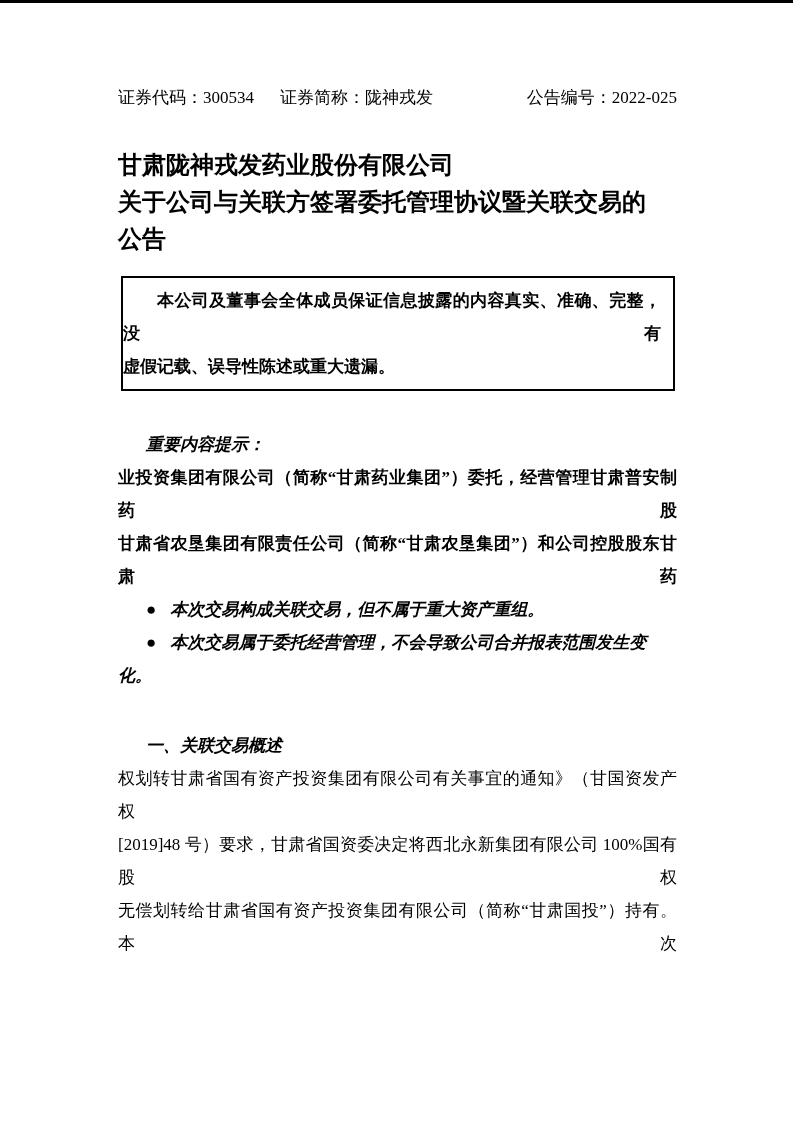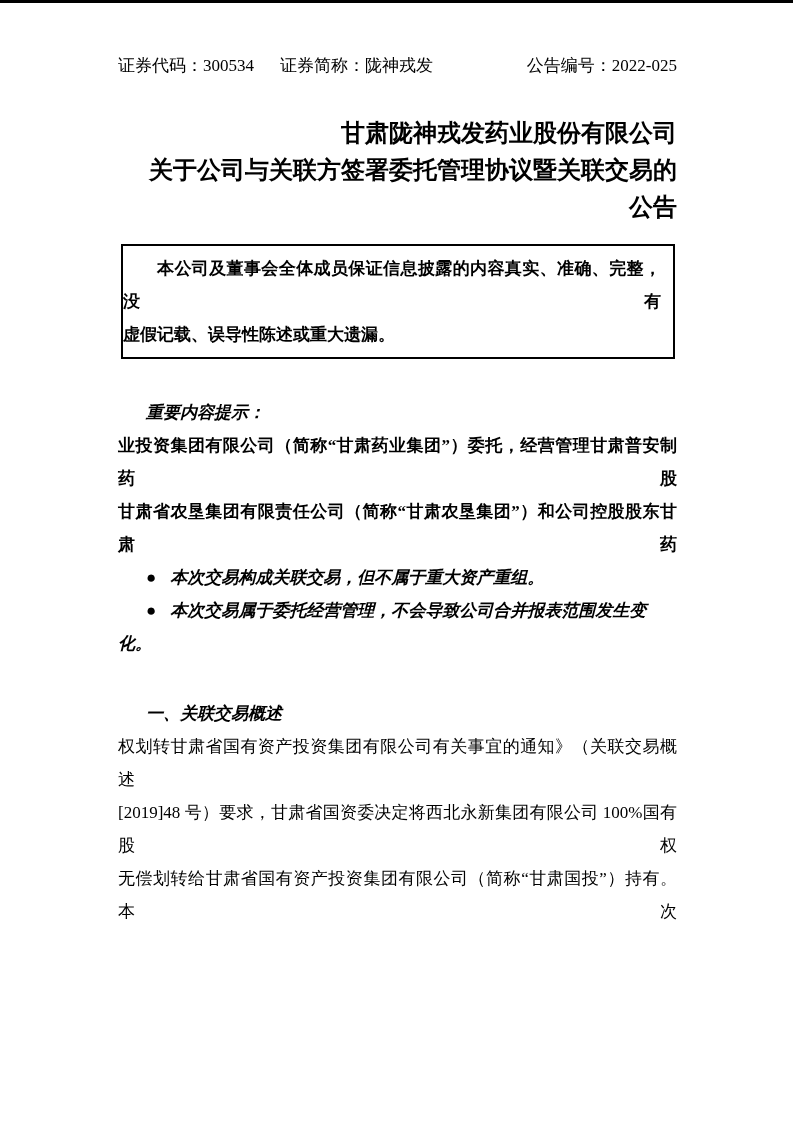--- a/index.html
+++ b/index.html
@@ -15,32 +15,32 @@
     width: 793px;
     height: 3px;
     background: #000000;
   }
   .content {
     padding: 0 116px 0 118px; 
   }
   .header {
     display: flex;
     align-items: baseline;
-    margin-top: 52px;
+    margin-top: 84px;
     font-size: 17px;
     line-height: 21px;
   }
   .header .mid   { margin-left: 26px; }
   .header .right { margin-left: auto; }
   .title {
     margin: 39px 0 0 0;
     font-size: 24px;
     font-weight: bold;
     line-height: 37px;
-    text-align: right;
+    text-align: left;
   }
   .box {
     margin: 18px 2px 0 3px;
     border: 2px solid #000000;
     padding: 6px 12px 6px 0;
     font-weight: bold;
   }
   .line {
     font-size: 17px;
     line-height: 33px;
@@ -89,20 +89,20 @@
       <div class="line j">甘肃省农垦集团有限责任公司（简称“甘肃农垦集团”）和公司控股股东甘肃药</div>
 
       <div class="line ind"><span class="bullet">●</span><span>本次交易构成关联交易，但不属于重大资产重组。</span></div>
 
       <div class="line ind"><span class="bullet">●</span><span>本次交易属于委托经营管理，不会导致公司合并报表范围发生变化。</span></div>
     </div>
 
     <div class="main">
       <div class="line head ind">一、关联交易概述</div>
 
-      <div class="line j">权划转甘肃省国有资产投资集团有限公司有关事宜的通知》（关联交易概述</div>
+      <div class="line j">权划转甘肃省国有资产投资集团有限公司有关事宜的通知》（甘国资发产权</div>
       <div class="line j">[2019]48 号）要求，甘肃省国资委决定将西北永新集团有限公司 100%国有股权</div>
       <div class="line j">无偿划转给甘肃省国有资产投资集团有限公司（简称“甘肃国投”）持有。本次</div>
 
     </div>
 
   </div>
 </div>
 
 </body></html>

